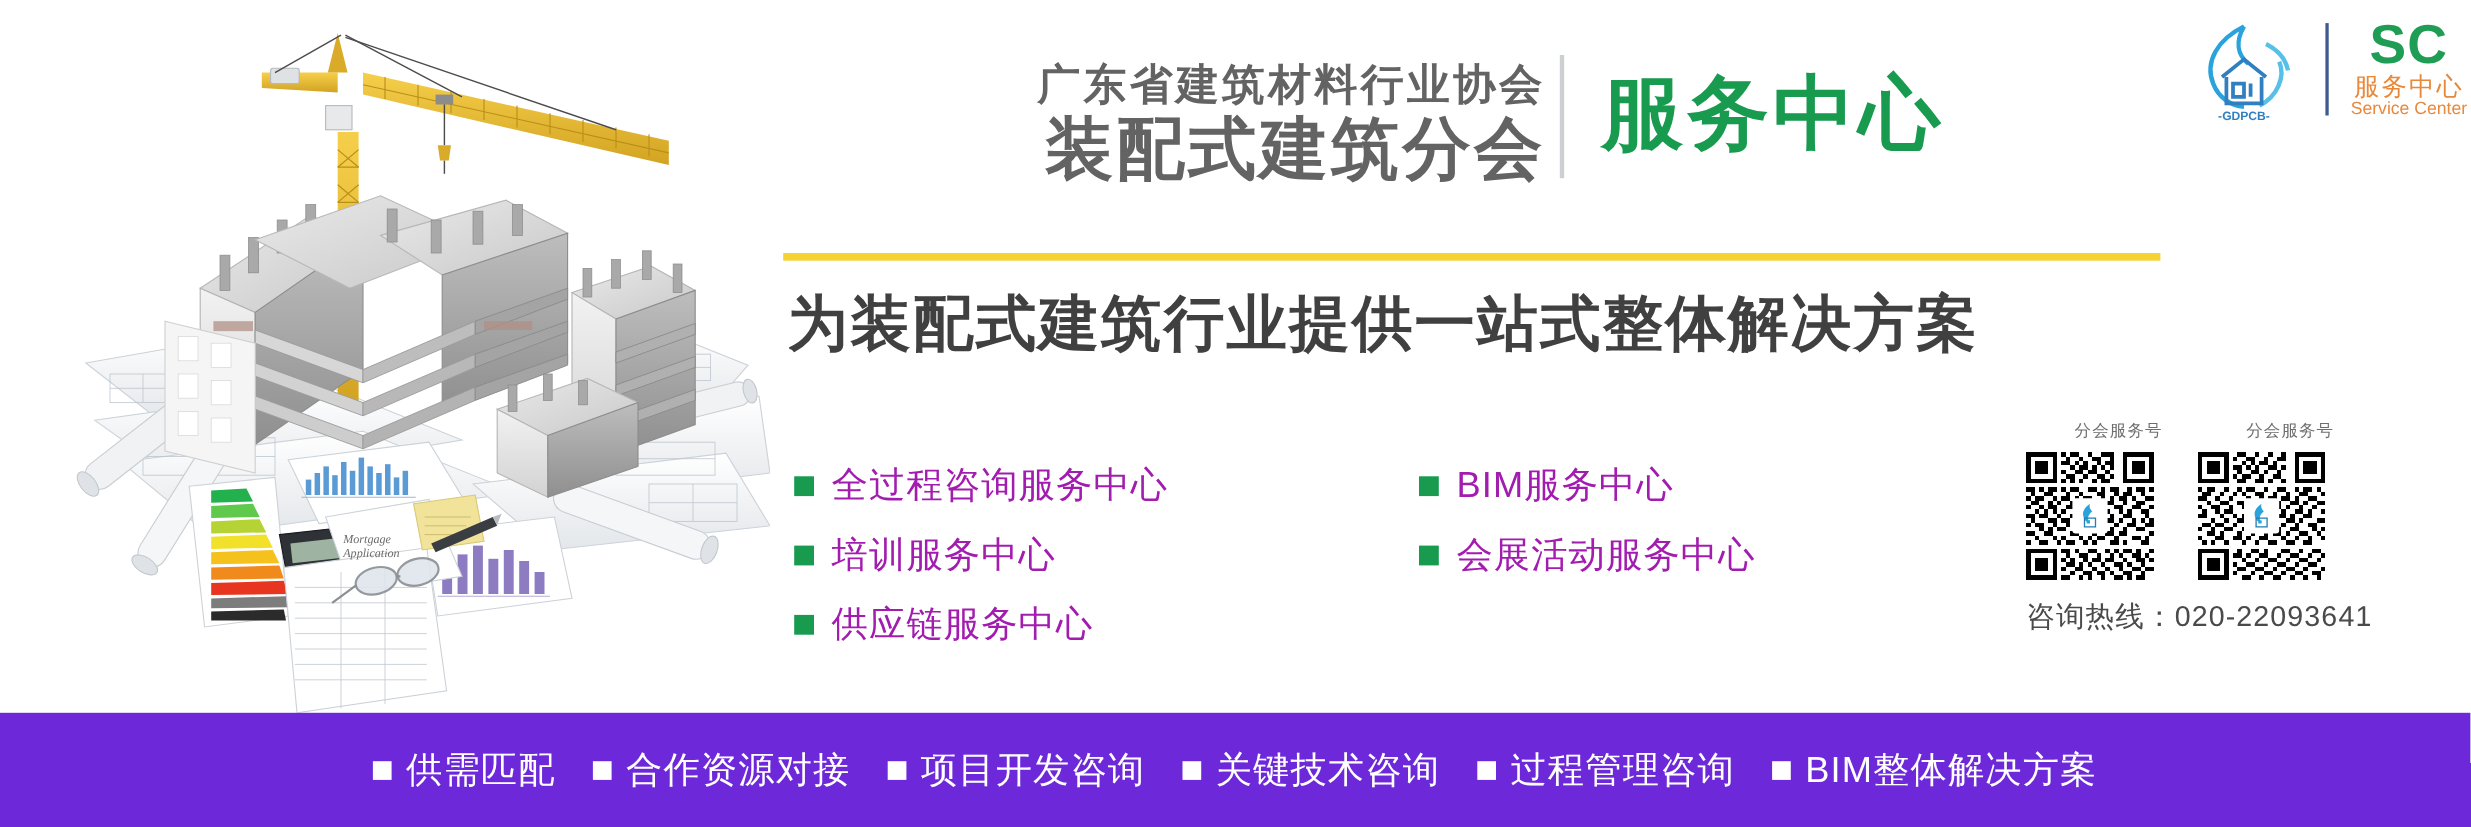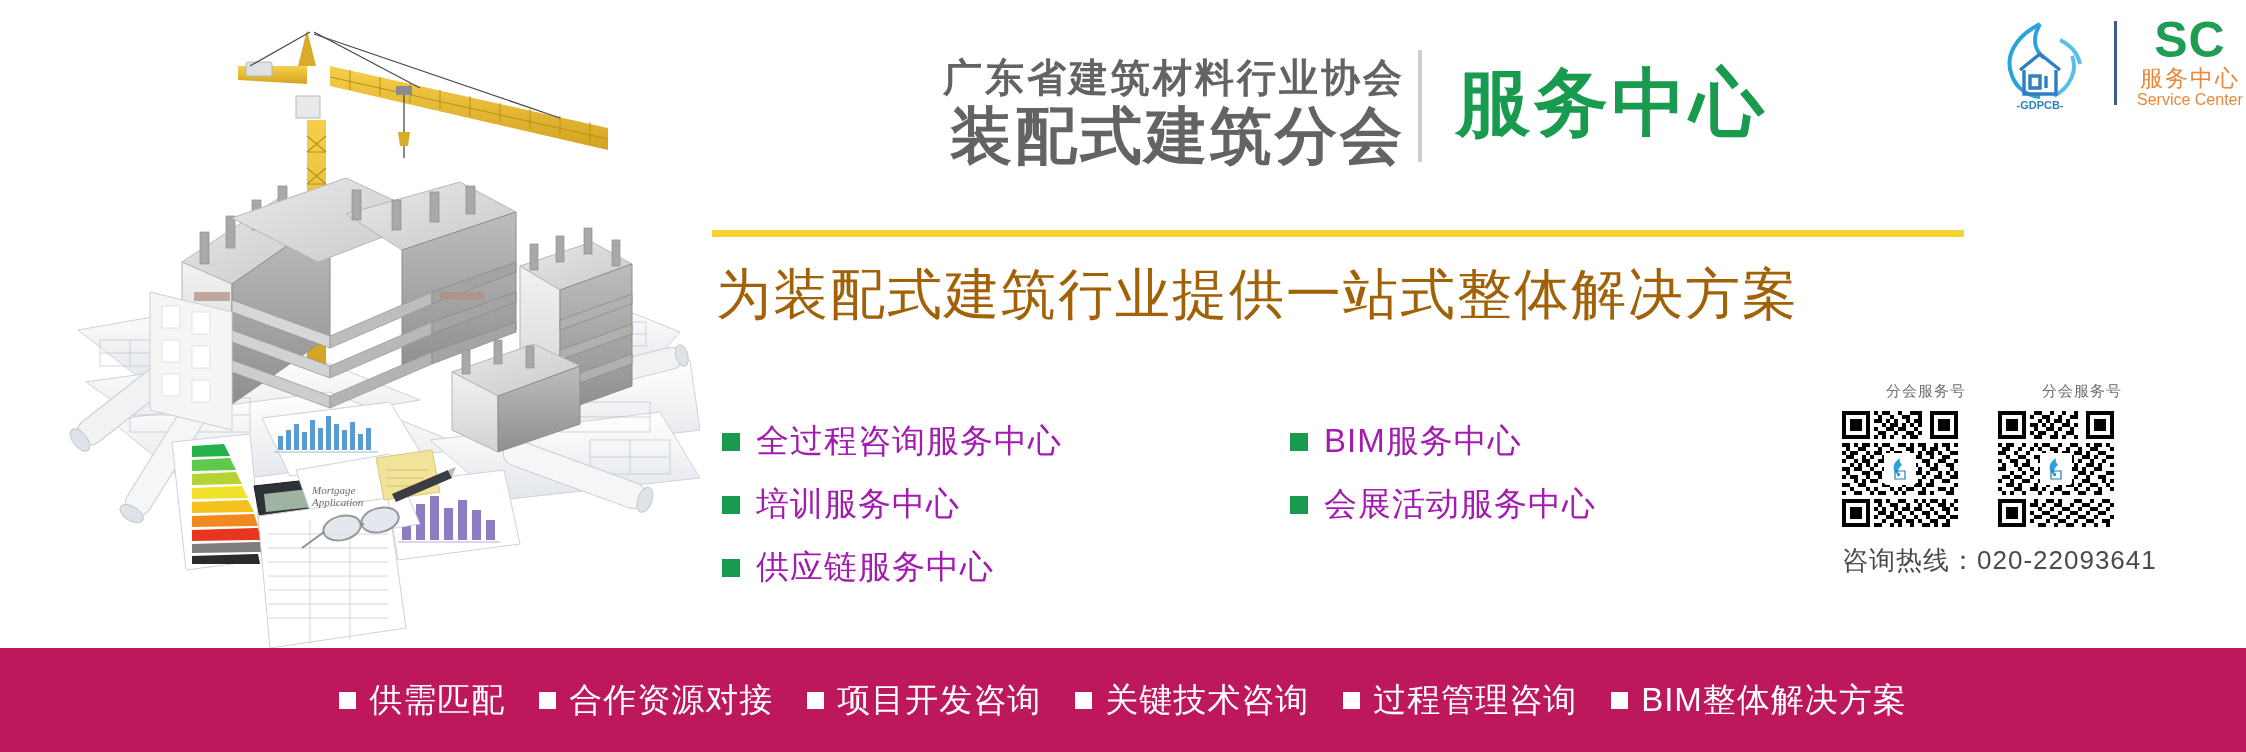--- a/index.html
+++ b/index.html
@@ -71,22 +71,22 @@
     left: 712px; top: 230px;
     width: 1252px; height: 7px;
     background: #f5d334;
   }
 
   
   #tagline {
     position: absolute;
     left: 716px; top: 258px;
     font-size: 55px;
-    font-weight: normal;
-    color: #a16207;
+    font-weight: bold;
+    color: #404040;
     letter-spacing: 2px;
     white-space: nowrap;
   }
 
   
   .service-col {
     position: absolute;
   }
   #service-col-left { left: 722px; top: 410px; }
   #service-col-right { left: 1290px; top: 410px; }
@@ -187,21 +187,21 @@
     color: #e8883a;
     letter-spacing: 0px;
     line-height: 1.1;
   }
 
   
   #bottom-bar {
     position: absolute;
     left: 0; top: 648px;
     width: 2246px; height: 104px;
-    background: #be185d;
+    background: #6d28d9;
     display: flex;
     align-items: center;
     justify-content: center;
   }
   #bottom-bar-inner {
     display: flex;
     align-items: center;
     gap: 34px;
   }
   .tag-item {

